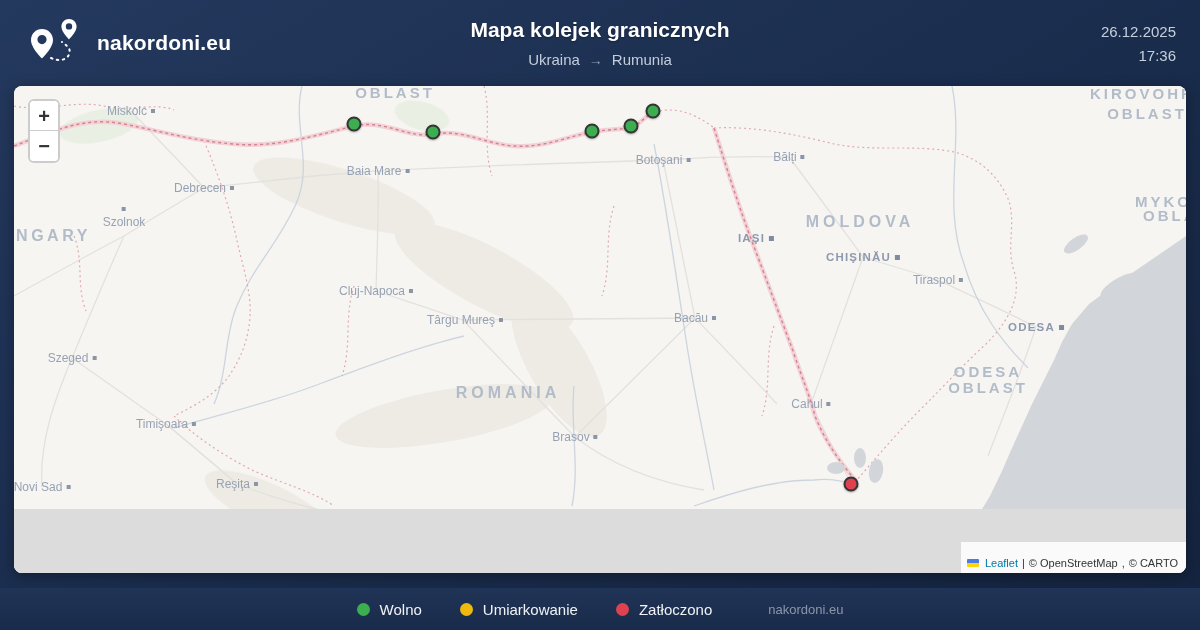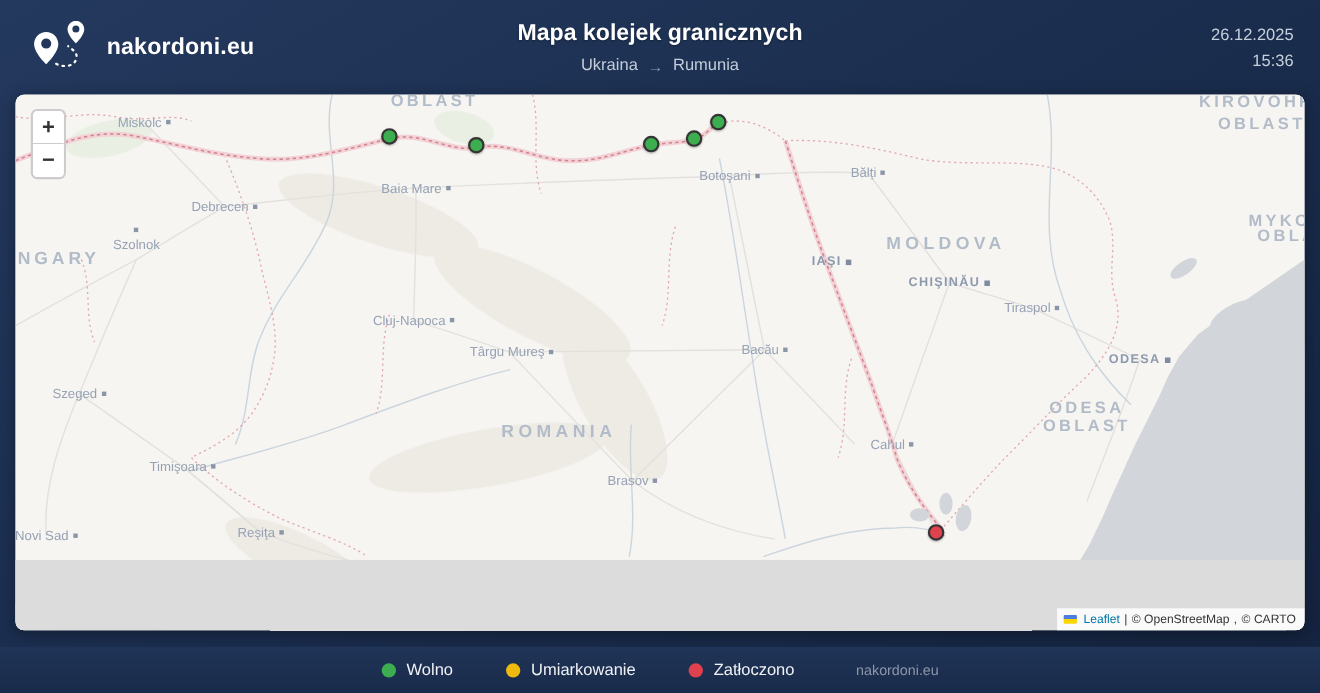--- a/index.html
+++ b/index.html
@@ -36,21 +36,21 @@
   .city-label.capital { font-size:11.5px; font-weight:bold; letter-spacing:1.2px; color:#8d9aae;justify-content:center; }
   .city-dot { width:4px; height:4px; background:#8a96a8; display:inline-block; }
   .city-label.capital .city-dot { width:5px; height:5px; background:#7e8ba0; }
 
   .q-marker { position:absolute; width:15px; height:15px; border-radius:50%; border:2px solid #343434; transform:translate(-50%,-50%); box-shadow:0 1px 2px rgba(0,0,0,0.3); cursor:pointer; }
 
   .zoom-ctrl { position:absolute; left:14px; top:13px; width:32px; border:2px solid rgba(0,0,0,0.2); border-radius:6px; overflow:hidden; background:#fff; }
   .zoom-btn { width:100%; height:30px; background:#fff; border:none; font-size:20px; font-weight:bold; color:#333; cursor:pointer; display:flex; align-items:center; justify-content:center; font-family:"Liberation Sans",sans-serif; line-height:1; }
   .zoom-btn.zin { border-bottom:1px solid #ccc; }
 
-  .attribution { position:absolute; right:0; bottom:0; background:rgba(255,255,255,0.85); font-size:11px; color:#333; padding:4px 8px 4px 6px; display:flex; align-items:center; gap:4px; white-space:nowrap; }
+  .attribution { position:absolute; right:0; bottom:0; background:rgba(255,255,255,0.85); font-size:11px; color:#333; padding:15px 8px 4px 6px; display:flex; align-items:center; gap:4px; white-space:nowrap; }
   .attribution a { color:#0078A8; text-decoration:none; cursor:pointer; }
   .ua-flag { width:12px; height:8px; display:inline-block; border-radius:1px; overflow:hidden; margin-right:2px; background:linear-gradient(180deg,#4C7BE1 0 50%,#FFD500 50% 100%); }
 
   
   .footer { position:absolute; left:0; bottom:0; width:1200px; height:42px;
     background:linear-gradient(180deg,#203457 0%,#192b4a 100%);
     display:flex; align-items:center; justify-content:center; gap:38px; }
   .legend-item { display:flex; align-items:center; gap:10px; font-size:15px; color:#f0f2f6; }
   .legend-dot { width:13px; height:13px; border-radius:50%; display:inline-block; }
   .footer-brand { font-size:13px; color:#8c97a9; margin-left:18px; }
@@ -70,21 +70,21 @@
   <div class="titles">
     <div class="page-title">Mapa kolejek granicznych</div>
     <div class="page-subtitle">
       <span>Ukraina</span>
       <span class="arrow">→</span>
       <span>Rumunia</span>
     </div>
   </div>
   <div class="datetime">
     <span>26.12.2025</span>
-    <span>15:36</span>
+    <span>17:36</span>
   </div>
 </div>
 
 <div class="map">
   <svg class="base" width="1172" height="487" viewBox="0 0 1172 487">
     <rect x="0" y="0" width="1172" height="487" fill="#f7f5f2"></rect>
 
     <g fill="#ece9e3" opacity="0.85">
       <ellipse cx="330" cy="110" rx="95" ry="26" transform="rotate(18 330 110)"></ellipse>
       <ellipse cx="470" cy="190" rx="100" ry="30" transform="rotate(28 470 190)"></ellipse>
@@ -253,21 +253,21 @@
     <span class="ua-flag"></span>
     <a>Leaflet</a>
     <span>|</span>
     <span>© OpenStreetMap</span>
       <span>,</span>
     <span>© CARTO</span>
   </div>
 </div>
 
 <div class="footer">
-  <div id="legend-items" style="display:flex;gap:48px;align-items:center;">
+  <div id="legend-items" style="display:flex;gap:38px;align-items:center;">
       <div class="legend-item">
         <span class="legend-dot" style="background: rgb(60, 174, 80);"></span>
         <span>Wolno</span>
       </div>
       <div class="legend-item">
         <span class="legend-dot" style="background: rgb(240, 185, 14);"></span>
         <span>Umiarkowanie</span>
       </div>
       <div class="legend-item">
         <span class="legend-dot" style="background: rgb(224, 65, 79);"></span>

